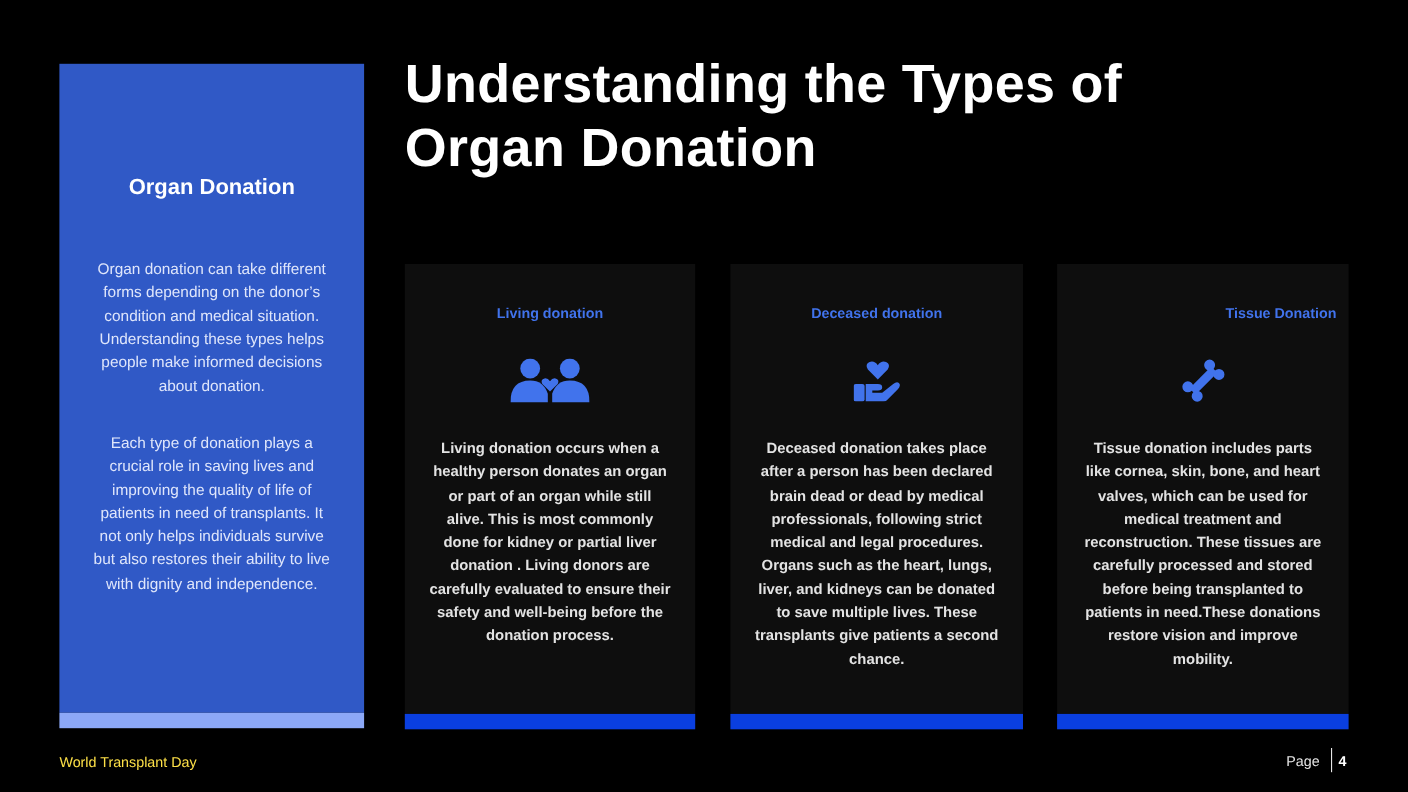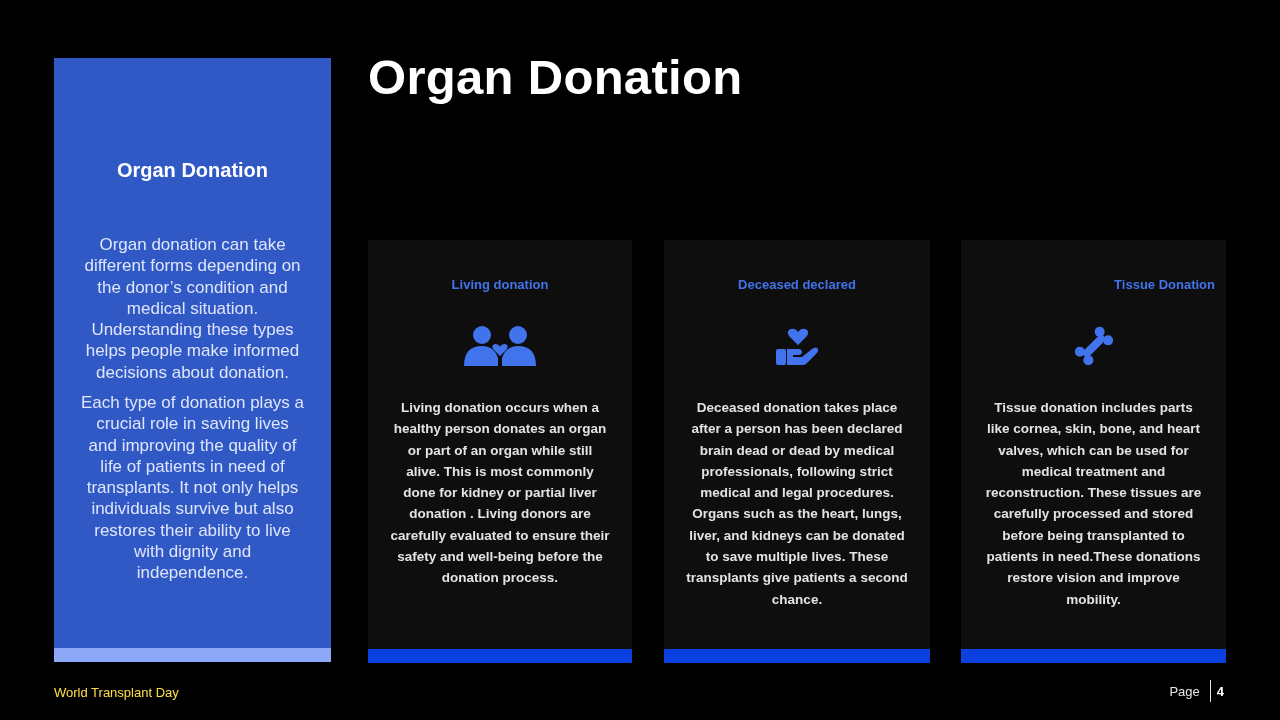--- a/index.html
+++ b/index.html
@@ -14,21 +14,21 @@
     .intro-strip {
       position: absolute; left: 54px; top: 648px; width: 277px; height: 14px;
       background: #8ca8f7;
     }
     .intro-title {
       position: absolute; left: 54px; top: 158px; width: 277px; text-align: center;
       font-weight: bold; font-size: 20px; line-height: 25px; color: #ffffff;
     }
     .intro-text {
       position: absolute; left: 80px; width: 225px; text-align: center;
-      font-size: 17px; line-height: 21.3px; color: #dfe6fb;
+      font-size: 14px; line-height: 21.3px; color: #dfe6fb;
     }
     .intro-p1 { top: 234px; }
     .intro-p2 { top: 392px; }
     .main-title {
       position: absolute; left: 368px; top: 48px; width: 800px;
       font-weight: bold; font-size: 49px; line-height: 58px; color: #ffffff;
       letter-spacing: 0.3px;
     }
     .card {
       position: absolute; top: 240px; height: 409px; background: #0e0e0e;
@@ -61,40 +61,41 @@
 
 <div class="intro-panel"></div>
 <div class="intro-strip"></div>
 <div class="intro-title">
   <div>Organ Donation</div>
 </div>
 <div class="intro-text intro-p1">Organ donation can take different forms depending on the donor’s condition and medical situation. Understanding these types helps people make informed decisions about donation.</div>
 <div class="intro-text intro-p2">Each type of donation plays a crucial role in saving lives and improving the quality of life of patients in need of transplants. It not only helps individuals survive but also restores their ability to live with dignity and independence.</div>
 
 <div class="main-title">
+  <div>Understanding the Types of</div>
   <div>Organ Donation</div>
 </div>
 
 <div class="card" style="left:368px;width:264px;"></div>
 <div class="card-bar" style="left:368px;width:264px;"></div>
 <div class="card-title" style="left:368px;width:264px;">Living donation</div>
 <div class="card-icon" style="left:368px;width:264px;">
   <svg width="72" height="40" viewBox="0 0 72 40">
     <circle cx="18" cy="9" r="9" fill="#4173ec"></circle>
     <circle cx="54" cy="9" r="9" fill="#4173ec"></circle>
     <path d="M0 40 Q0 20 18 20 Q30 20 34 32 L34 40 Z" fill="#4173ec"></path>
     <path d="M72 40 Q72 20 54 20 Q42 20 38 32 L38 40 Z" fill="#4173ec"></path>
     <path d="M36 30 L29 23 Q27 19 31 18 Q34 17.5 36 20.5 Q38 17.5 41 18 Q45 19 43 23 Z" fill="#4173ec"></path>
   </svg>
 </div>
 <div class="card-text" style="left:390px;width:220px;">Living donation occurs when a healthy person donates an organ or part of an organ while still alive. This is most commonly done for kidney or partial liver donation . Living donors are carefully evaluated to ensure their safety and well-being before the donation process.</div>
 
 <div class="card" style="left:664px;width:266px;"></div>
 <div class="card-bar" style="left:664px;width:266px;"></div>
-<div class="card-title" style="left:664px;width:266px;">Deceased declared</div>
+<div class="card-title" style="left:664px;width:266px;">Deceased donation</div>
 <div class="card-icon" style="left:664px;width:266px;">
   <svg width="42" height="38" viewBox="0 0 42 38">
     <path d="M22 18 L13 9 Q10 4 14.5 2 Q19 0.5 22 5 Q25 0.5 29.5 2 Q34 4 31 9 Z" fill="#4173ec"></path>
     <rect x="0" y="22" width="10" height="16" rx="2" fill="#4173ec"></rect>
     <path d="M11 22 L22 22 Q26 22 26 25 Q26 28 22 28 L17 28 L17 30 L26 30 L36 22 Q40 19 42 22 Q43 24 40 27 L30 37 Q29 38 27 38 L11 38 Z" fill="#4173ec"></path>
   </svg>
 </div>
 <div class="card-text" style="left:686px;width:222px;">Deceased donation takes place after a person has been declared brain dead or dead by medical professionals, following strict medical and legal procedures. Organs such as the heart, lungs, liver, and kidneys can be donated to save multiple lives. These transplants give patients a second chance.</div>
 
 <div class="card" style="left:961px;width:265px;"></div>

